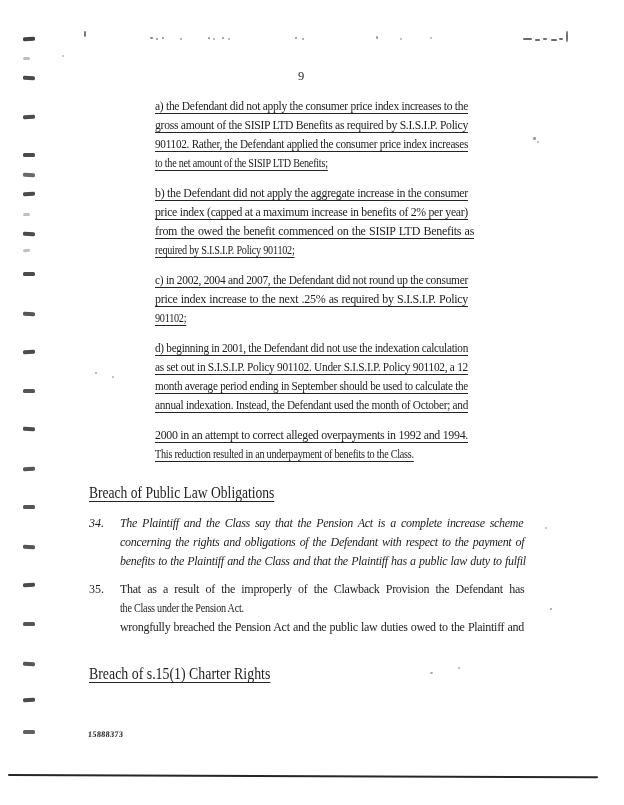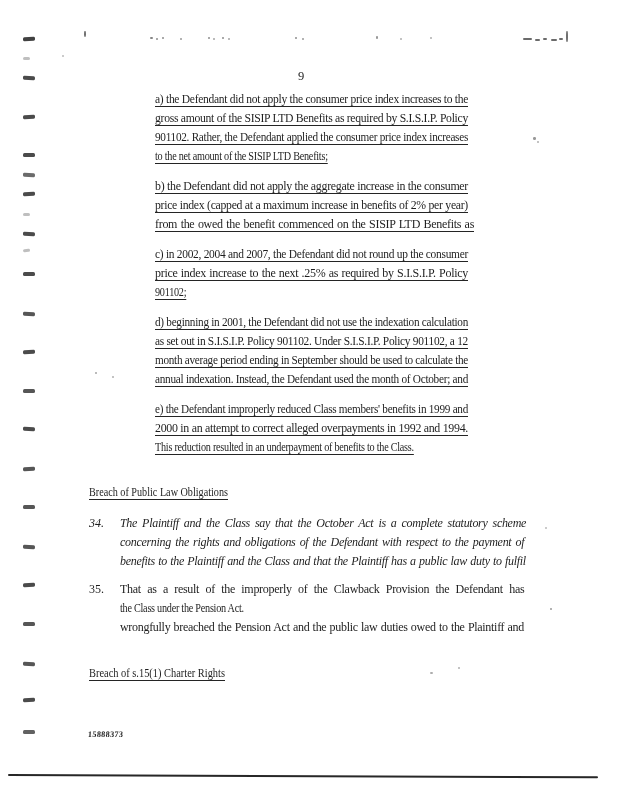--- a/index.html
+++ b/index.html
@@ -3,27 +3,27 @@
 <meta charset="utf-8">
 <style>
   html,body{margin:0;padding:0;background:#ffffff;}
   .page{
     position:relative;width:624px;height:805px;background:#ffffff;
     font-family:"Liberation Serif","DejaVu Serif",serif;color:#1e1e1e;
     overflow:hidden;
   }
   .pageno{position:absolute;left:289px;top:67px;width:24px;height:19px;
     line-height:19px;text-align:center;font-size:12.5px;}
-  .subparas{position:absolute;left:155px;top:90px;width:313px;}
+  .subparas{position:absolute;left:155px;top:97px;width:313px;}
   .subpara{margin-bottom:11px;}
   .dline{height:19px;line-height:19px;font-size:12px;letter-spacing:-0.3px;overflow:visible;}
   .fit{display:inline-block;white-space:nowrap;transform-origin:0 50%;}
   .u{text-decoration:underline;text-decoration-thickness:1.2px;text-underline-offset:2.5px;
      text-decoration-color:#242424;}
-  .heading{position:absolute;left:89px;height:19px;line-height:19px;font-size:12px;}
+  .heading{position:absolute;left:89px;height:19px;line-height:19px;font-size:16px;}
   #h-public{top:483px;}
   #h-charter{top:664px;text-align:center;}
   .numparas{position:absolute;left:120px;top:514px;width:404px;}
   .numpara{position:relative;margin-bottom:19px;}
   .numpara.first{margin-bottom:9px;font-style:italic;}
   .pnum{position:absolute;left:-31px;top:0;height:19px;line-height:19px;font-size:12px;}
   .footer-id{position:absolute;left:88px;top:729px;font-size:8.5px;font-weight:bold;
     letter-spacing:0.4px;transform:scaleX(.95) skewX(-4deg);transform-origin:0 50%;color:#222;}
   .rule{position:absolute;left:8px;top:774px;width:590px;height:2.4px;background:#272727;
     transform:rotate(.22deg);transform-origin:0 50%;border-radius:1px;}
@@ -40,47 +40,47 @@
       <div class="subpara">
         <div class="dline"><span class="fit u" style="transform: scaleX(0.961228);">a) the Defendant did not apply the consumer price index increases to the</span></div>
         <div class="dline"><span class="fit u" style="transform: scaleX(0.972663);">gross amount of the SISIP LTD Benefits as required by S.I.S.I.P. Policy</span></div>
         <div class="dline"><span class="fit u" style="transform: scaleX(0.936119);">901102. Rather, the Defendant applied the consumer price index increases</span></div>
         <div class="dline"><span class="fit u" style="transform: scaleX(0.85);">to the net amount of the SISIP LTD Benefits;</span></div>
       </div>
       <div class="subpara">
         <div class="dline"><span class="fit u" style="transform: scaleX(0.992027);">b) the Defendant did not apply the aggregate increase in the consumer</span></div>
         <div class="dline"><span class="fit u" style="transform: scaleX(0.980711);">price index (capped at a maximum increase in benefits of 2% per year)</span></div>
         <div class="dline"><span class="fit u" style="word-spacing: 0.802557px;">from the owed the benefit commenced on the SISIP LTD Benefits as</span></div>
+        <div class="dline"><span class="fit u" style="transform: scaleX(0.85);">required by S.I.S.I.P. Policy 901102;</span></div>
       </div>
       <div class="subpara">
         <div class="dline"><span class="fit u" style="transform: scaleX(0.952499);">c) in 2002, 2004 and 2007, the Defendant did not round up the consumer</span></div>
         <div class="dline"><span class="fit u" style="word-spacing: 0.642045px; text-align: right;">price index increase to the next .25% as required by S.I.S.I.P. Policy</span></div>
         <div class="dline"><span class="fit u" style="transform: scaleX(0.85);">901102;</span></div>
       </div>
       <div class="subpara">
         <div class="dline"><span class="fit u" style="transform: scaleX(0.936031);">d) beginning in 2001, the Defendant did not use the indexation calculation</span></div>
         <div class="dline"><span class="fit u" style="transform: scaleX(0.947543);">as set out in S.I.S.I.P. Policy 901102. Under S.I.S.I.P. Policy 901102, a 12</span></div>
         <div class="dline"><span class="fit u" style="transform: scaleX(0.933501);">month average period ending in September should be used to calculate the</span></div>
         <div class="dline"><span class="fit u" style="transform: scaleX(0.940028);">annual indexation. Instead, the Defendant used the month of October; and</span></div>
       </div>
       <div class="subpara">
-        <div class="dline"><span class="fit u" style="transform: scaleX(0.934982);">e) the Defendant improperly reduced Class members' benefits in 1999 and</span></div>
         <div class="dline"><span class="fit u" style="transform: scaleX(0.992027);">2000 in an attempt to correct alleged overpayments in 1992 and 1994.</span></div>
         <div class="dline"><span class="fit u" style="transform: scaleX(0.85);">This reduction resulted in an underpayment of benefits to the Class.</span></div>
       </div>
     </div>
 
   <div class="heading" id="h-public">
     <span class="fit u" style="transform: scaleX(0.847723);">Breach of Public Law Obligations</span>
   </div>
 
   <div class="numparas" id="numparas">
       <div class="numpara first">
         <span class="pnum">34.</span>
-        <div class="dline"><span class="fit" style="word-spacing: 2.32366px;">The Plaintiff and the Class say that the October Act is a complete statutory scheme</span></div>
+        <div class="dline"><span class="fit" style="word-spacing: 2.32366px;">The Plaintiff and the Class say that the Pension Act is a complete increase scheme</span></div>
         <div class="dline"><span class="fit" style="word-spacing: 1.48317px;">concerning the rights and obligations of the Defendant with respect to the payment of</span></div>
         <div class="dline"><span class="fit" style="word-spacing: 0.571691px;">benefits to the Plaintiff and the Class and that the Plaintiff has a public law duty to fulfil</span></div>
       </div>
       <div class="numpara">
         <span class="pnum">35.</span>
         <div class="dline"><span class="fit" style="word-spacing: 3.65144px;">That as a result of the improperly of the Clawback Provision the Defendant has</span></div>
         <div class="dline"><span class="fit" style="transform: scaleX(0.85);">the Class under the Pension Act.</span></div>
         <div class="dline"><span class="fit" style="word-spacing: 0.552455px;">wrongfully breached the Pension Act and the public law duties owed to the Plaintiff and</span></div>
       </div>
     </div>

